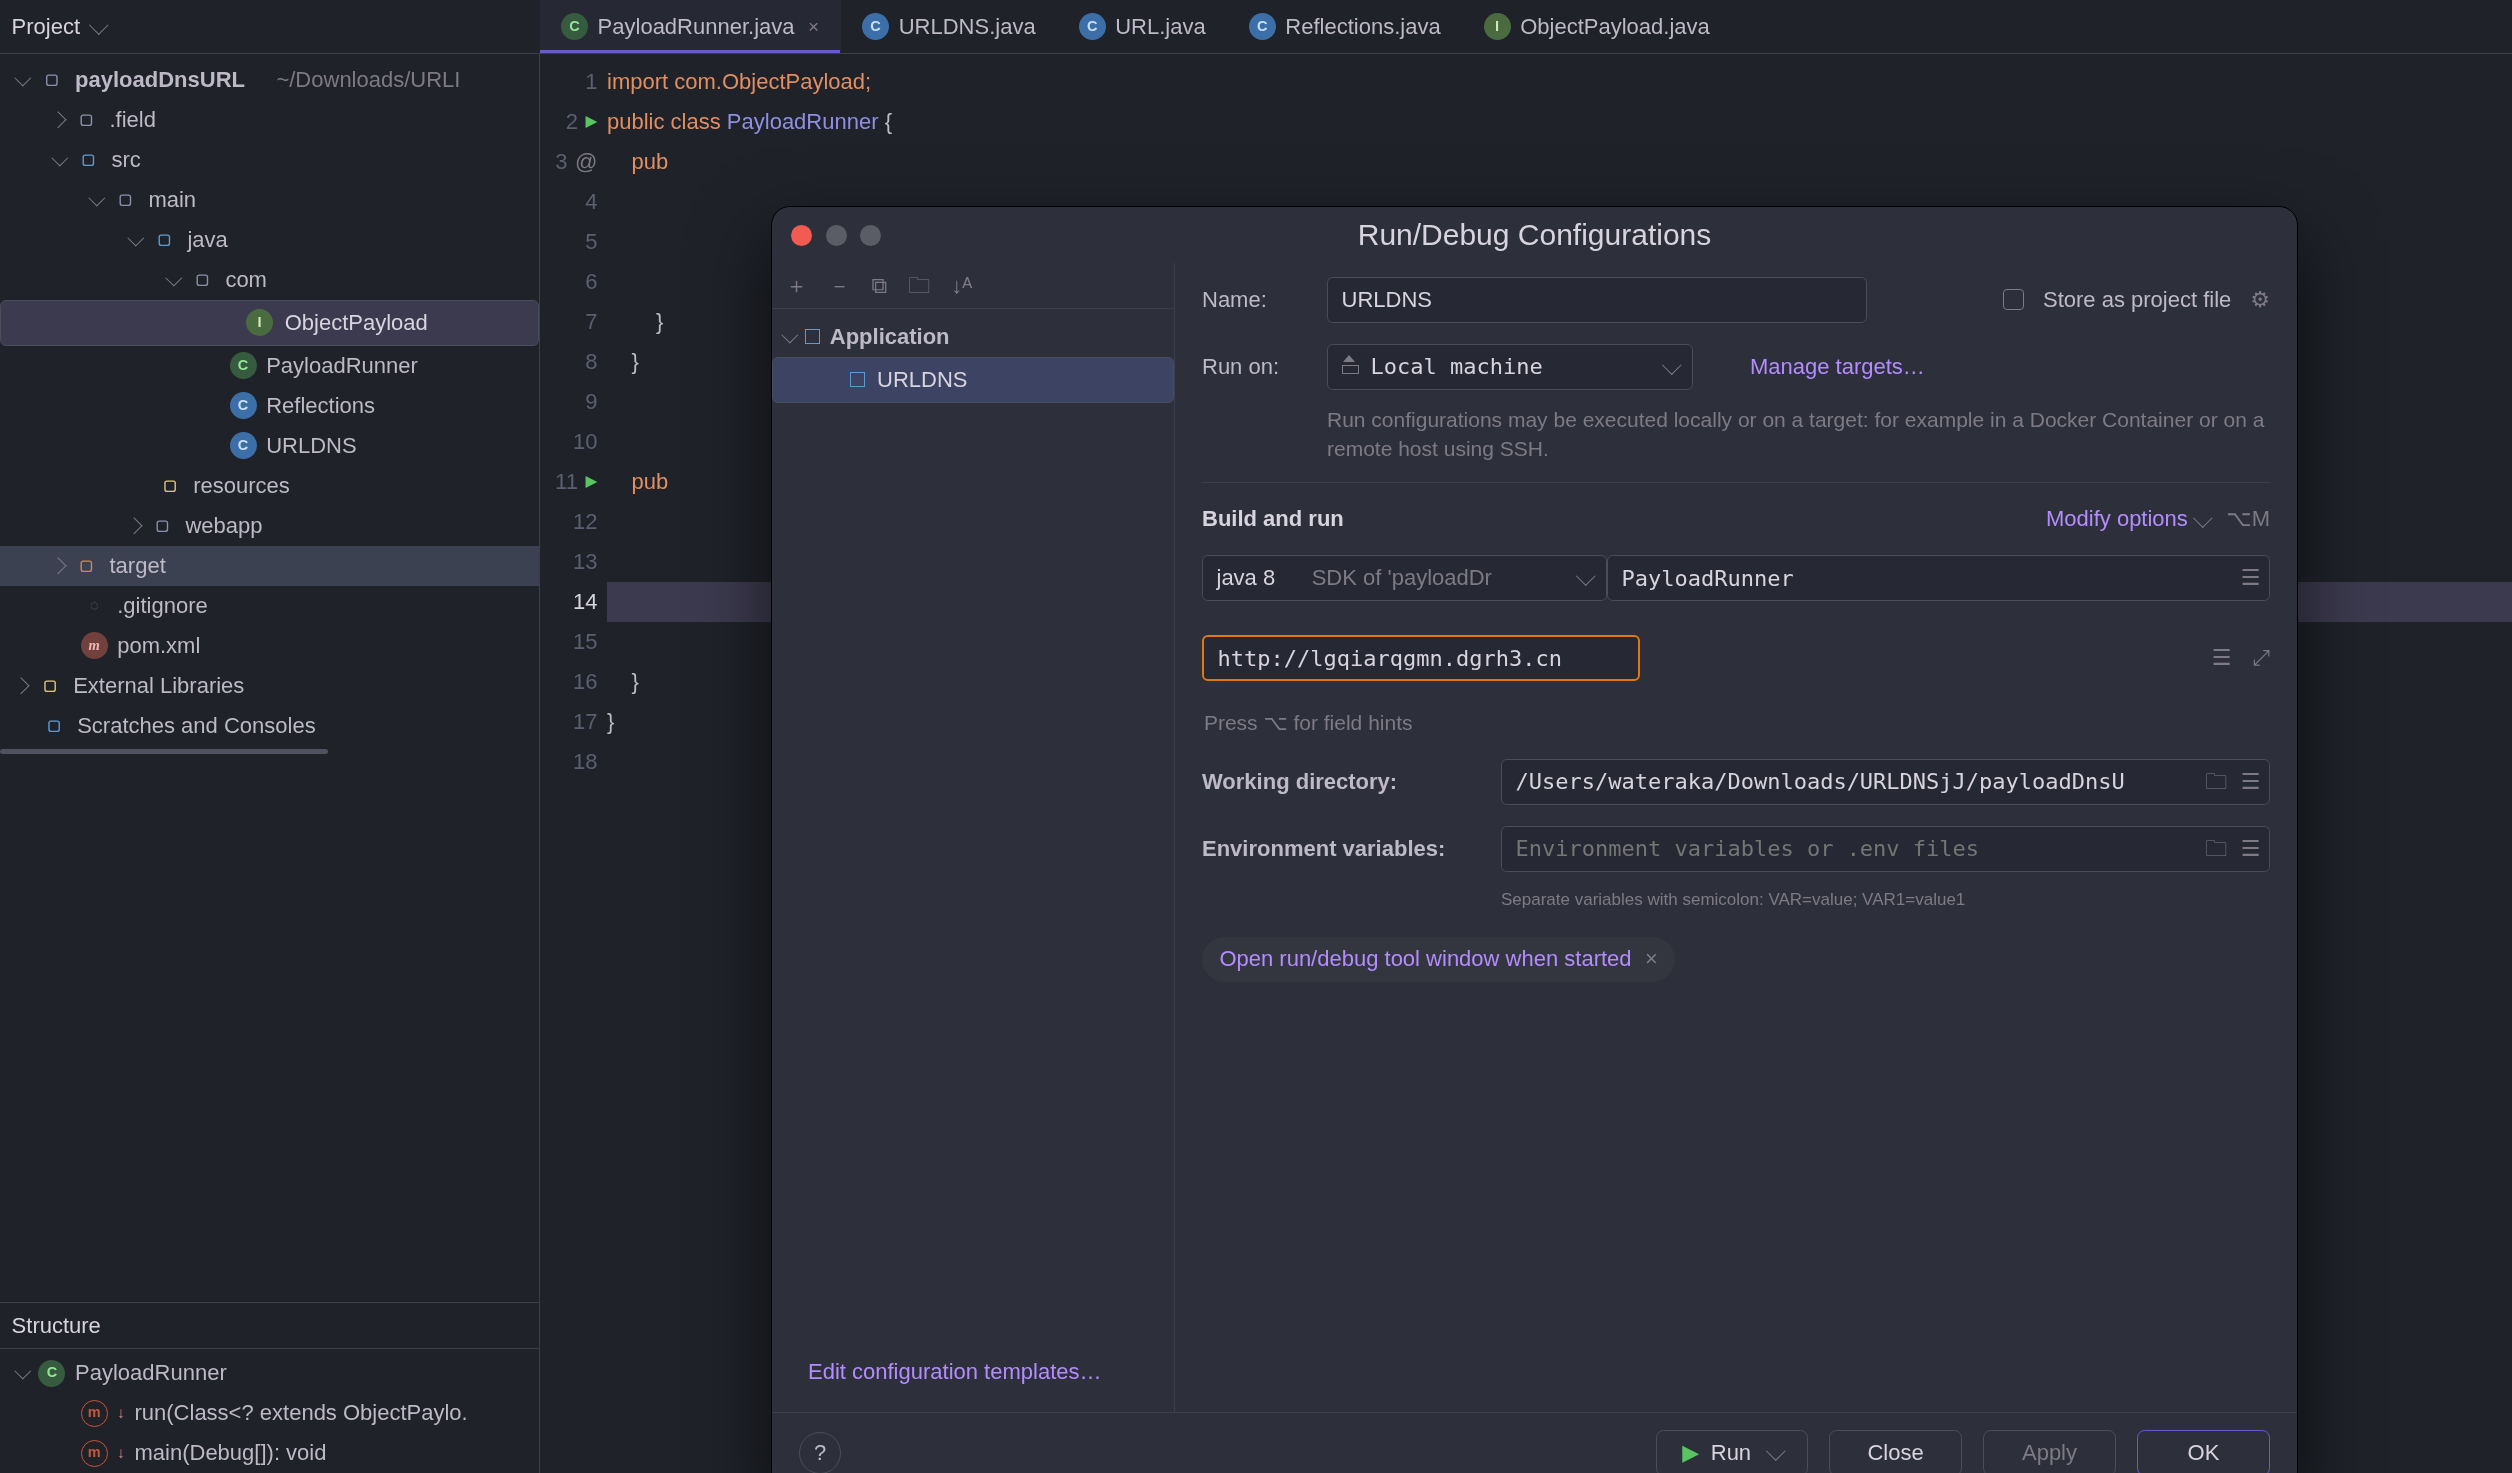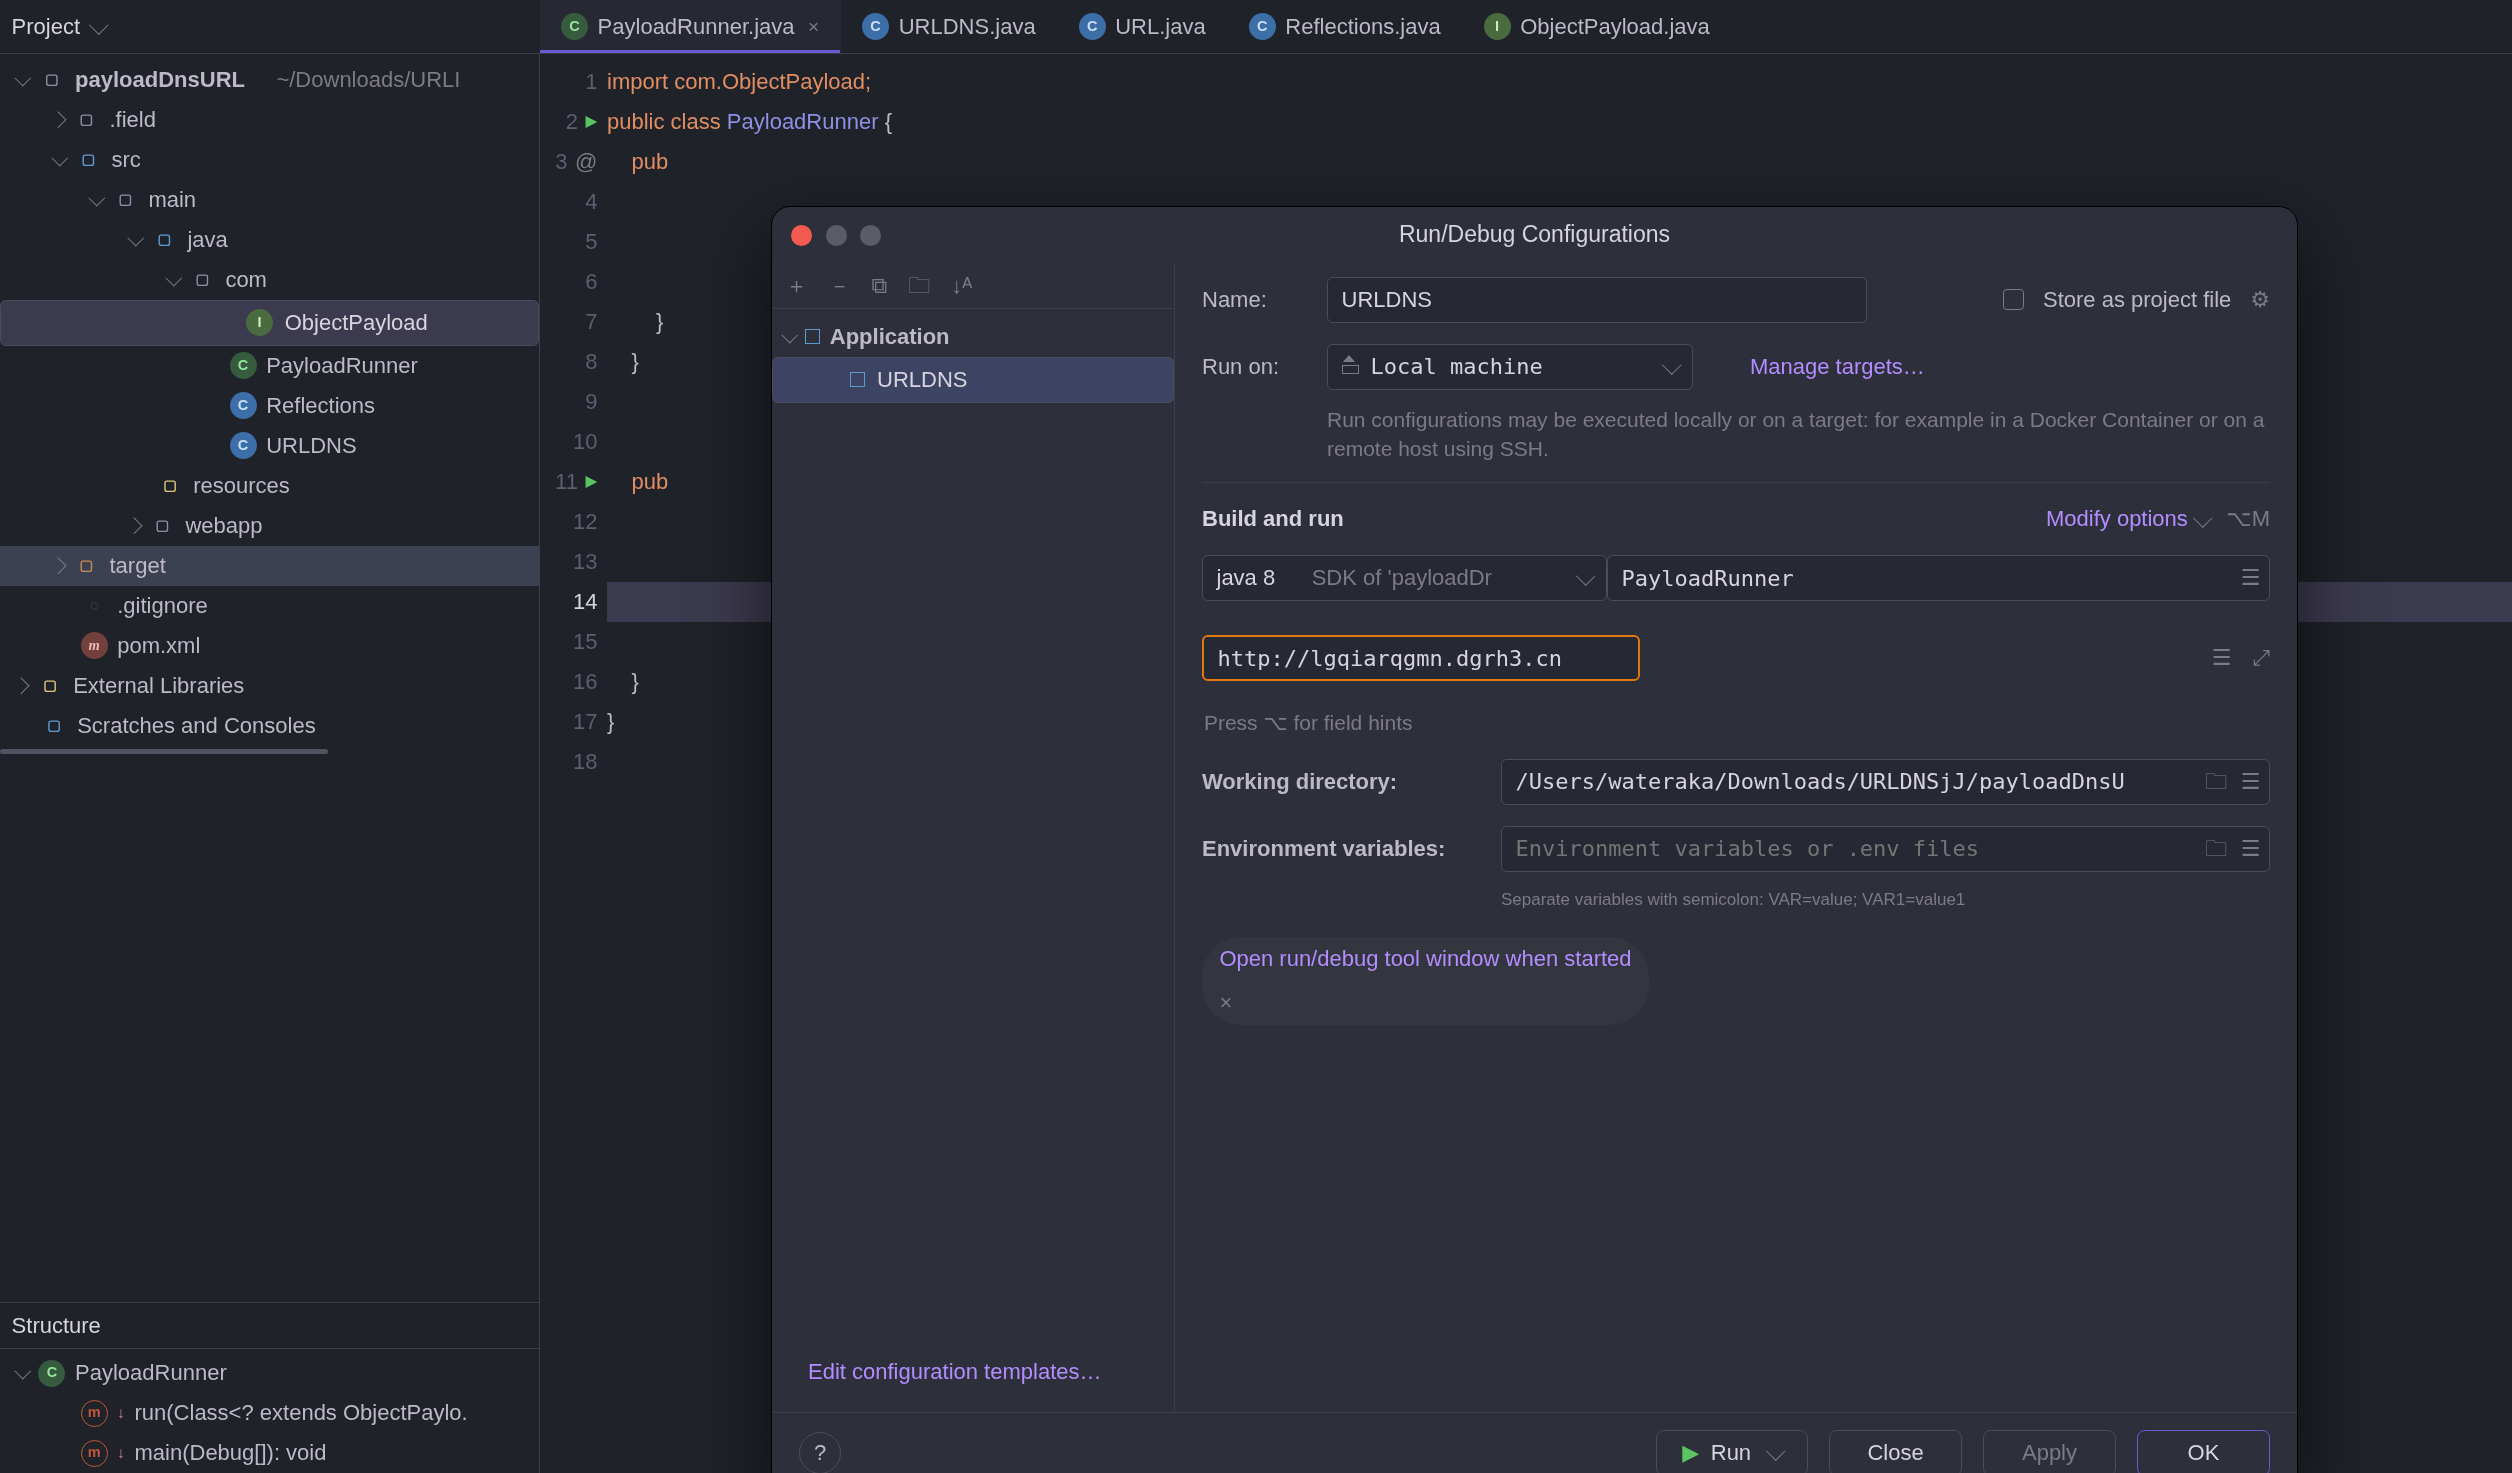--- a/index.html
+++ b/index.html
@@ -82,21 +82,21 @@
   .i-run{border:1.9px solid #c3573a;color:#c3573a;background:transparent;}
 
   
   .modal{position:absolute;left:771px;top:152px;width:1527px;height:1288px;background:var(--bg3);border-radius:19px;border:1px solid #000;box-shadow:0 29px 77px rgba(0,0,0,.6);display:flex;flex-direction:column;overflow:hidden;}
   .titlebar{height:56px;display:flex;align-items:center;position:relative;}
   .traffic{position:absolute;left:19px;display:flex;gap:13.5px;}
   .dot{width:21px;height:21px;border-radius:50%;}
   .dot.r{background:var(--red);}
   .dot.y{background:#5a5d66;}
   .dot.g{background:#5a5d66;}
-  .titlebar .title{flex:1;text-align:center;color:var(--white);font-size:23px;}
+  .titlebar .title{flex:1;text-align:center;color:var(--white);font-size:30px;}
 
   .modal-body{flex:1;display:flex;min-height:0;}
   .mside{width:403px;border-right:1px solid var(--border);display:flex;flex-direction:column;}
   .mtoolbar{height:46px;display:flex;align-items:center;gap:21px;padding:0 13.5px;border-bottom:1px solid var(--border);}
   .mtoolbar span{color:var(--text-dim);cursor:default;}
   .mtree{flex:1;padding:7.7px 0;}
   .mtree-row{height:40px;display:flex;align-items:center;gap:9.6px;padding:0 11.6px;}
   .mtree-row.sel{background:#3d4463;}
   .mtree-row .sq{width:15.4px;height:15.4px;border:1.9px solid #5d9ad0;display:inline-block;}
 
@@ -111,21 +111,21 @@
   .section-head{display:flex;align-items:center;justify-content:space-between;border-top:1px solid var(--border);padding-top:21px;margin:0 0 21px 0;}
   .section-head .title{color:var(--white);font-weight:600;}
   .modify{color:var(--link);display:flex;align-items:center;gap:7.7px;}
   .shortcut{color:var(--text-dim);margin-left:9.6px;}
   .twocol{display:flex;margin-bottom:34px;justify-content:center;}
   .twocol>*{flex:1;}
   .field-wrap{position:relative;}
   .field-icons{position:absolute;right:9.6px;top:50%;transform:translateY(-50%);display:flex;gap:13.5px;color:var(--text-dim);}
   .hlbox{border:2.9px solid #e0770f !important;border-radius:9.6px;}
   .hint{color:var(--text-dim);font-size:21px;margin:-5.8px 0 21px 1.9px;}
-  .chip{display:inline-flex;align-items:flex-start;gap:13.5px;background:#33363f;border-radius:39px;padding:7.7px 17.4px;color:var(--link);flex-direction:column;}
+  .chip{display:inline-flex;align-items:center;gap:13.5px;background:#33363f;border-radius:39px;padding:7.7px 17.4px;color:var(--link);}
   .chip .x{color:var(--text-dim);}
   .sephint{color:var(--text-dim);font-size:17px;margin:-3.9px 0 25px 299px;}
   .spacer{flex:1;}
   .mfoot-left{padding:25px 36px;color:var(--link);}
   .bottom-bar{height:81px;border-top:1px solid var(--border);display:flex;align-items:center;padding:0 27px;gap:21px;}
   .btn{height:46px;padding:0 25px;border-radius:7.7px;border:1px solid #4a4d5a;background:var(--bg3);color:var(--white);display:inline-flex;align-items:center;justify-content:center;gap:11.6px;min-width:133px;}
   .btn.primary{border:1px solid #6a5acd;background:transparent;color:var(--white);}
   .btn.disabled{color:var(--text-dim);}
   .btn .tri{color:var(--green);}
   .help{width:42px;height:42px;border-radius:50%;border:1px solid #4a4d5a;display:flex;align-items:center;justify-content:center;color:var(--text);}

